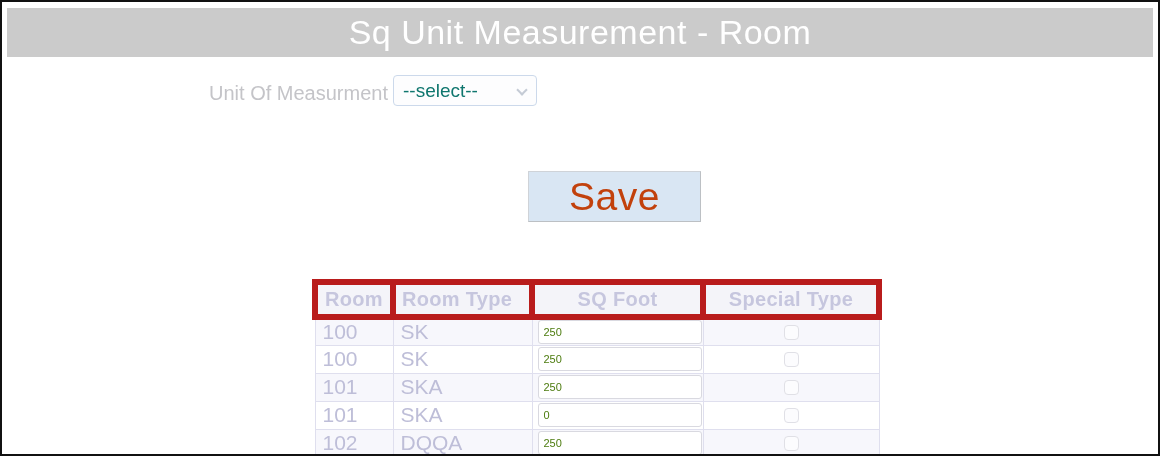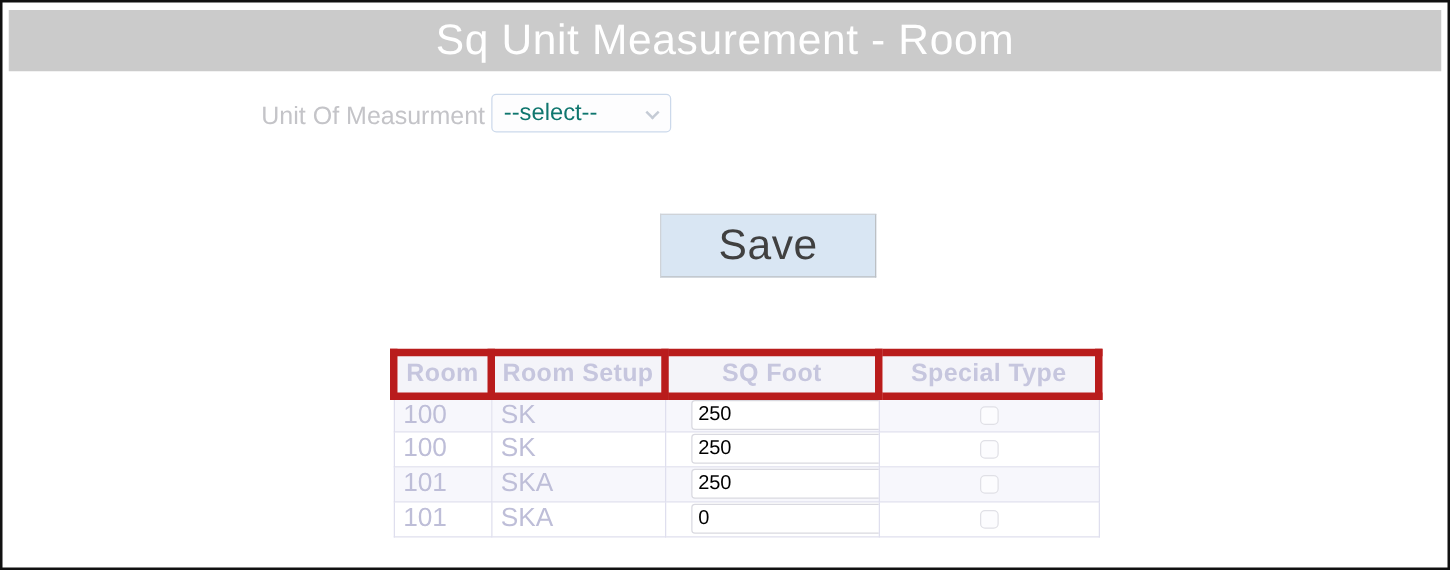--- a/index.html
+++ b/index.html
@@ -50,43 +50,43 @@
     position:absolute; right:7px; top:50%; transform:translateY(-50%);
     width:222px; height:28px; border:1px solid #a6a6a6; border-radius:4px;
     background:#fff; font-size:15px; color:#333; padding:0 6px; outline:none;
   }
 
   
   .save-btn {
     position:absolute; left:526px; top:169px; width:173px; height:51px;
     background:#d9e6f3; border:1px solid #cfd3d8;
     border-right-color:#bcc0c4; border-bottom-color:#bcc0c4;
-    color:#404040; font-size:34px; letter-spacing:.5px;
+    color:#c2410c; font-size:39px; letter-spacing:.5px;
     font-family:"Liberation Sans", sans-serif; cursor:pointer;
   }
 
   
   .room-table-wrap { position:absolute; left:310px; top:277px; }
   table.room-table { border-collapse:collapse; table-layout:fixed; width:564px; }
   .room-table th {
     height:35px; border:6px solid #b91c1c; background:#f4f4f9;
     color:#c6c6de; font-size:20px; font-weight:bold; letter-spacing:.3px;
     text-align:center; white-space:nowrap; overflow:hidden;
   }
   .room-table th.h-type { text-align:left; padding-left:6px; }
   .room-table td {
     height:28px; border:1px solid #dfdfee; color:#bebed8; font-size:21px;
     white-space:nowrap; overflow:hidden; background:#fff;
   }
   .room-table tbody tr:nth-child(odd) td { background:#f7f7fc; }
   .room-table td.c-room, .room-table td.c-type { padding-left:7px; }
   .sq-input {
-    display:block; width:164px; height:24px; margin-left:20px;
+    display:block; width:164px; height:24px; margin-left:5px;
     border:1px solid #d9d9e0; border-radius:3px; background:#fff;
-    font-size:16px; color:#000000; padding:0 5px; outline:none;
+    font-size:11px; color:#4d7c0f; padding:0 5px; outline:none;
     font-family:"Liberation Sans", sans-serif;
   }
   .cb {
     -webkit-appearance:none; appearance:none; display:block; margin:0 auto;
     width:15px; height:15px; border:1px solid #e0e0e6; border-radius:4px;
     background:#fcfcfe; cursor:pointer;
   }
 </style>
 </head>
 <body>
@@ -111,21 +111,21 @@
     <table class="room-table">
       <colgroup>
         <col style="width:78px">
           <col style="width:139px">
         <col style="width:171px">
           <col style="width:176px">
       </colgroup>
       <thead>
         <tr>
           <th class="h-room">Room</th>
-          <th class="h-type">Room Setup</th>
+          <th class="h-type">Room Type</th>
           <th class="h-sq">SQ Foot</th>
           <th class="h-special">Special Type</th>
         </tr>
       </thead>
       <tbody id="room-tbody">
   <tr>
     <td class="c-room">100</td>
     <td class="c-type">SK</td>
     <td class="c-sq">
       <input class="sq-input" type="text" value="250" style="">
@@ -161,17 +161,27 @@
     <td class="c-room">101</td>
     <td class="c-type">SKA</td>
     <td class="c-sq">
       <input class="sq-input" type="text" value="0" style="">
     </td>
     <td class="c-special">
       <input class="cb" type="checkbox" style="">
     </td>
   </tr>
 
+  <tr>
+    <td class="c-room">102</td>
+    <td class="c-type">DQQA</td>
+    <td class="c-sq">
+      <input class="sq-input" type="text" value="250" style="">
+    </td>
+    <td class="c-special">
+      <input class="cb" type="checkbox" style="">
+    </td>
+  </tr>
 </tbody>
     </table>
   </div>
 
 </div>
 
 </body></html>

